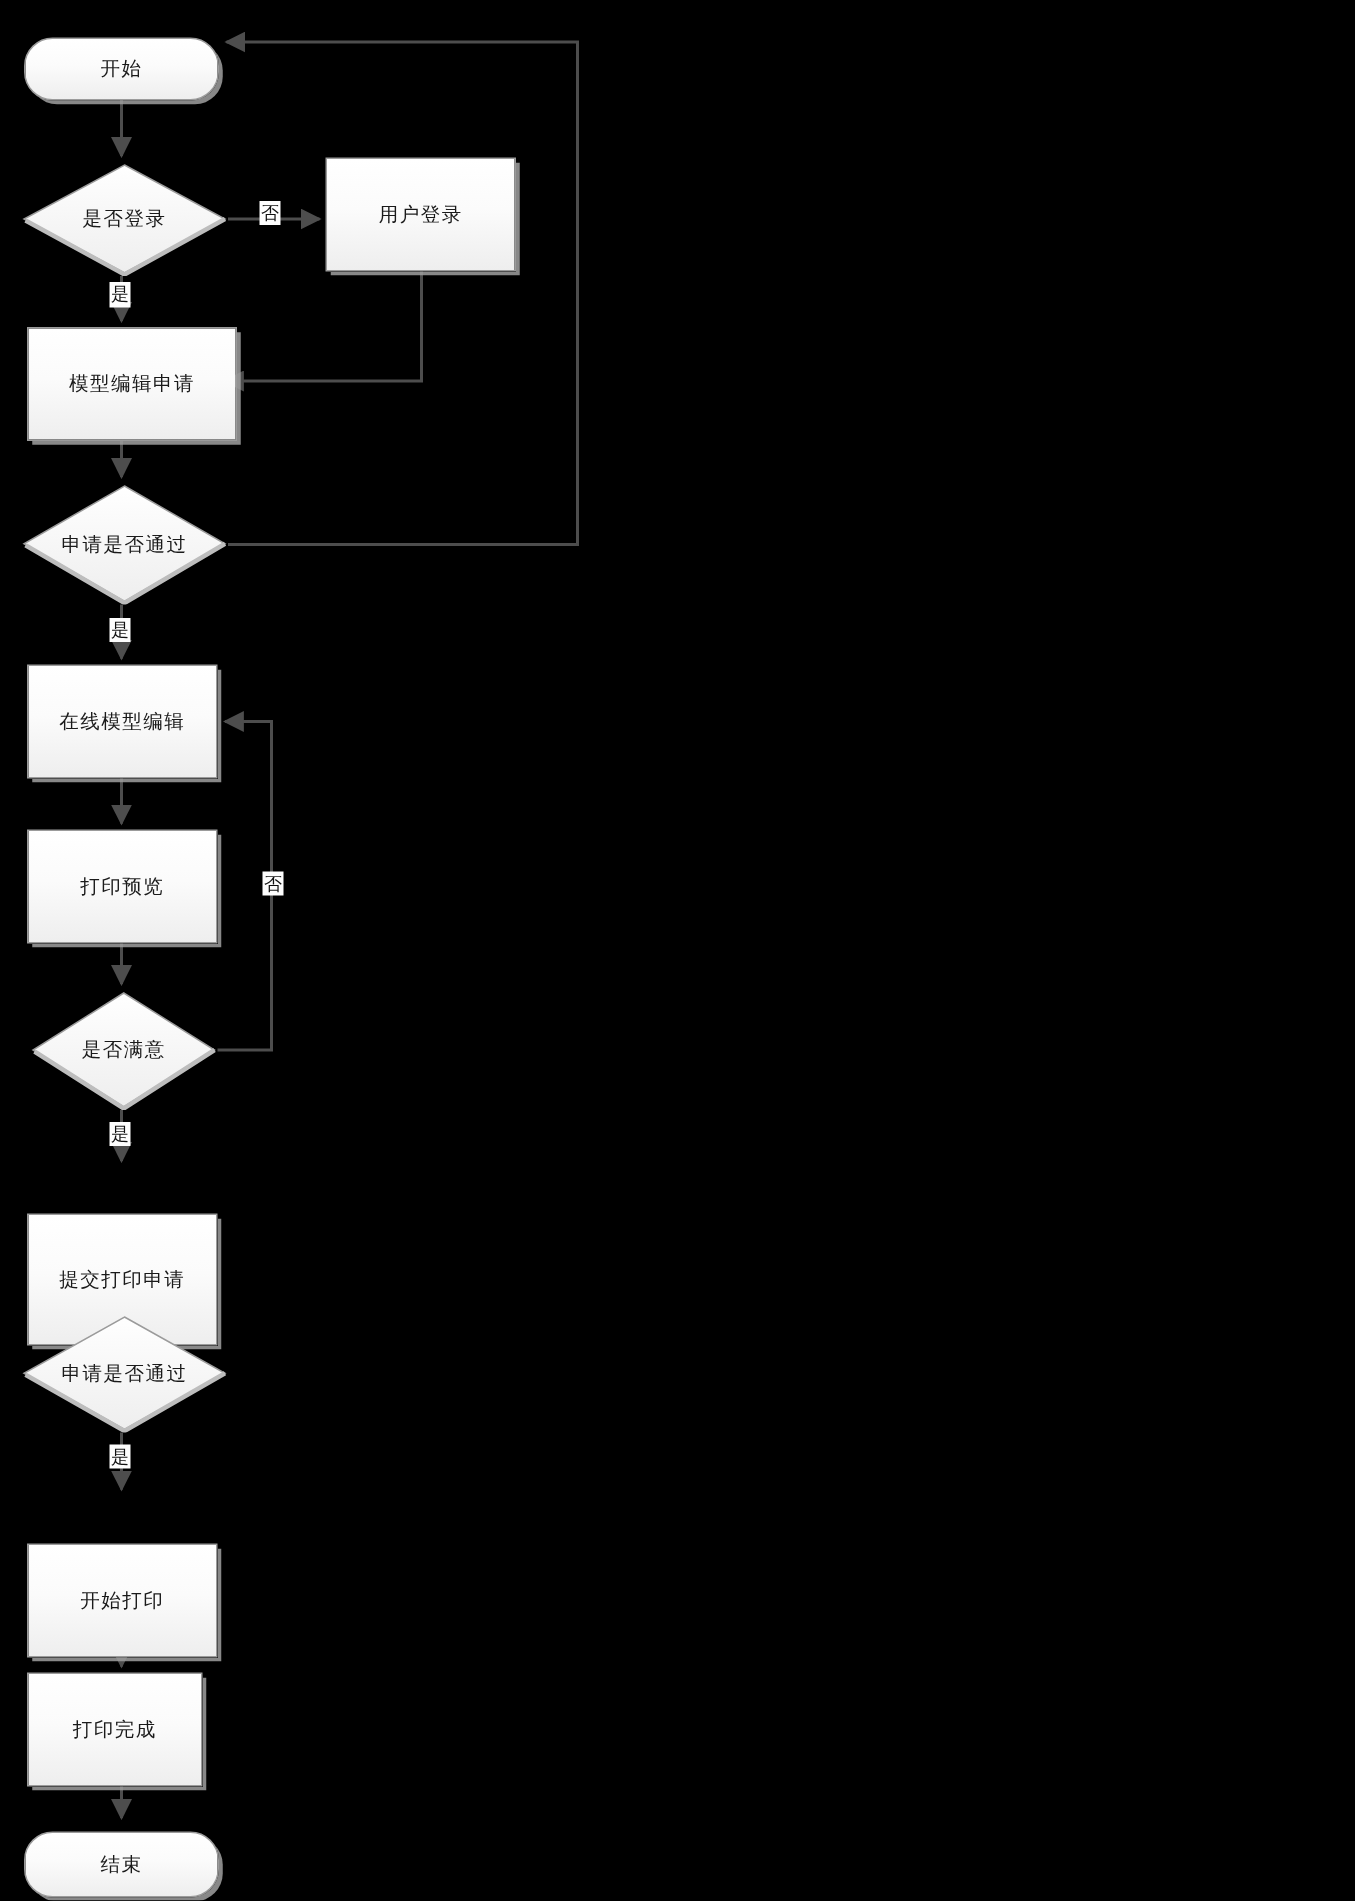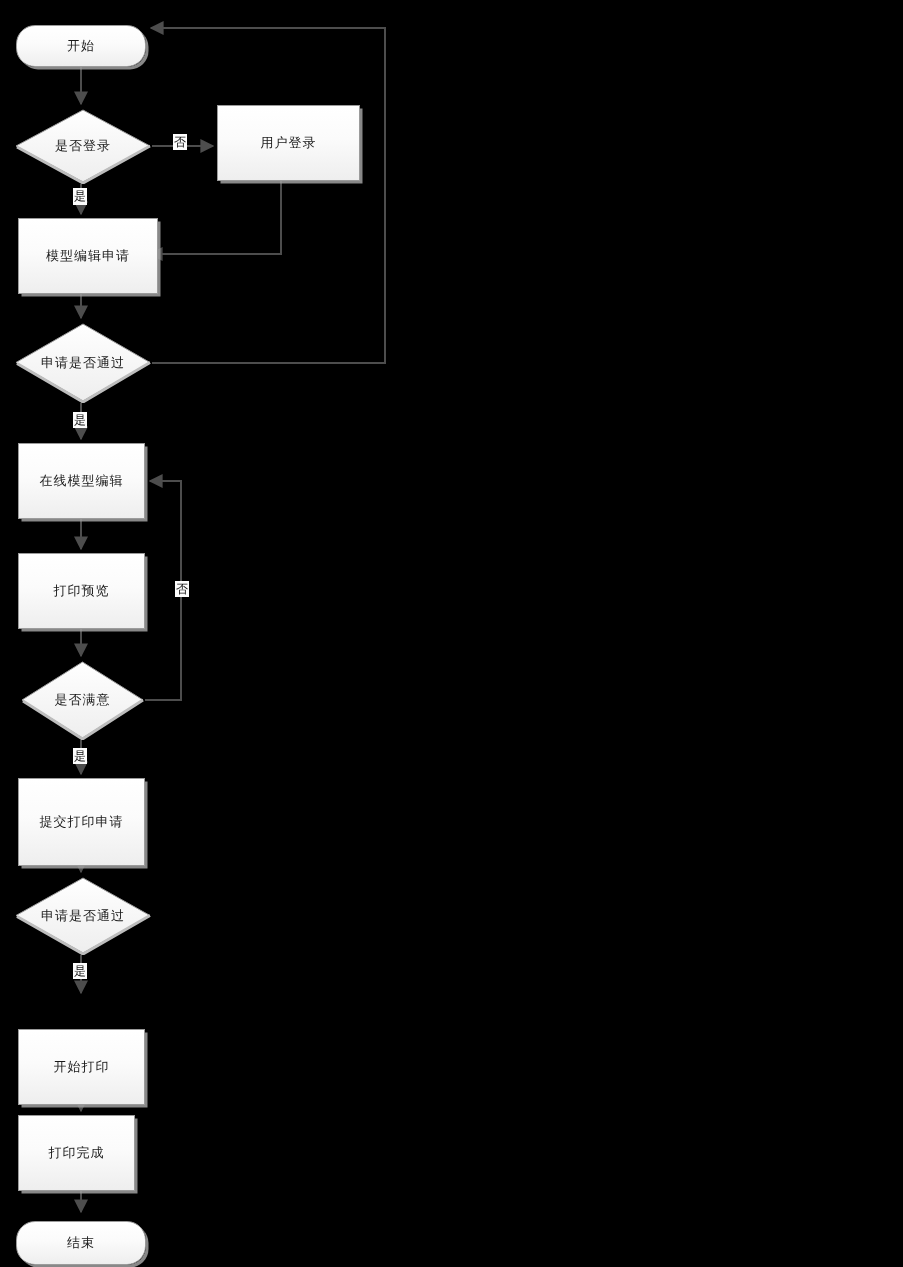--- a/index.html
+++ b/index.html
@@ -137,21 +137,21 @@
           <linearGradient id="g1" x1="0" y1="0" x2="0" y2="1">
         <stop offset="0%" stop-color="#ffffff"></stop>
             <stop offset="100%" stop-color="#eeeeee"></stop>
       </linearGradient>
         </defs>
       <polyline points="136,38 69,75 3,39" fill="none" stroke="#bdbdbd" stroke-width="3"></polyline>
     </svg>
     <span class="dtext">是否登录</span>
   </div>
 
-  <div class="node process" style="left:217px; top:105px; width:143px; height:76px;">
+  <div class="node process" style="left:217px; top:105px; width:127px; height:76px;">
     <span>用户登录</span>
   </div>
 
   <div class="node process" style="left:18px; top:218px; width:140px; height:76px;">
     <span>模型编辑申请</span>
   </div>
 
   <div class="node decision" style="left:14px; top:322px; width:138px; height:81px;">
     <svg class="diamond-svg" viewBox="0 0 138 81" preserveAspectRatio="none">
       <polygon points="69,2 136,40.5 69,79 2,40.5" fill="url(#g2)" stroke="#9b9b9b" stroke-width="1"></polygon>
@@ -181,21 +181,21 @@
           <linearGradient id="g3" x1="0" y1="0" x2="0" y2="1">
         <stop offset="0%" stop-color="#ffffff"></stop>
             <stop offset="100%" stop-color="#eeeeee"></stop>
       </linearGradient>
         </defs>
       <polyline points="123,40 62.5,79 3,41" fill="none" stroke="#bdbdbd" stroke-width="3"></polyline>
     </svg>
     <span class="dtext">是否满意</span>
   </div>
 
-  <div class="node process" style="left:18px; top:778px; width:127px; height:88px;">
+  <div class="node process" style="left:18px; top:809px; width:127px; height:88px;">
     <span>提交打印申请</span>
   </div>
 
   <div class="node decision" style="left:14px; top:876px; width:138px; height:79px;">
     <svg class="diamond-svg" viewBox="0 0 138 79" preserveAspectRatio="none">
       <polygon points="69,2 136,39.5 69,77 2,39.5" fill="url(#g4)" stroke="#9b9b9b" stroke-width="1"></polygon>
       <defs>
           <linearGradient id="g4" x1="0" y1="0" x2="0" y2="1">
         <stop offset="0%" stop-color="#ffffff"></stop>
             <stop offset="100%" stop-color="#eeeeee"></stop>

